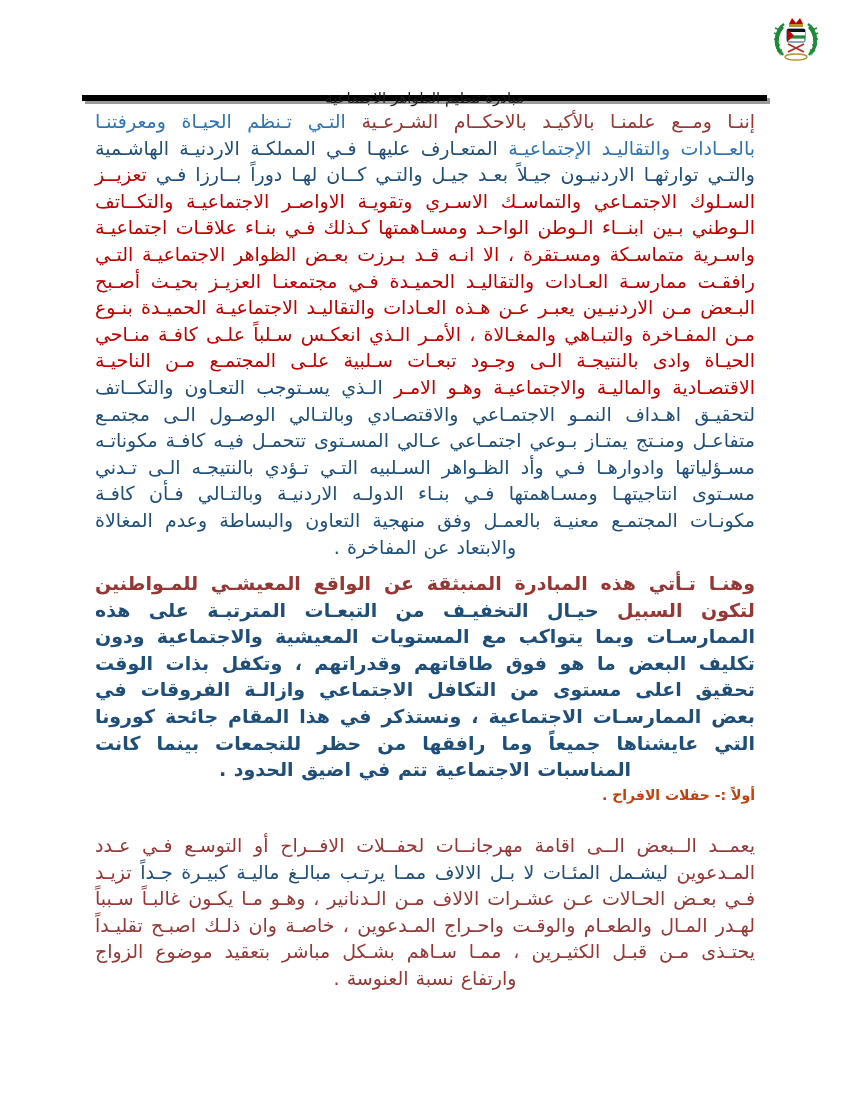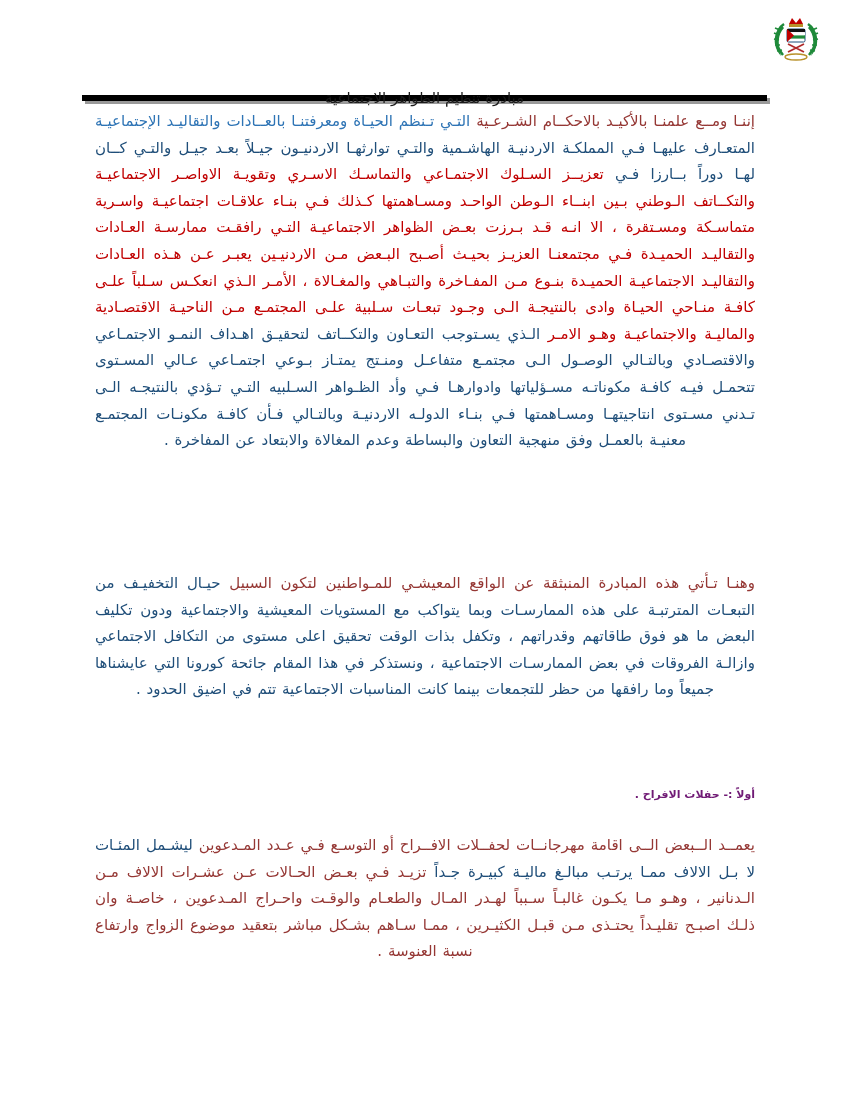--- a/index.html
+++ b/index.html
@@ -67,55 +67,56 @@
     position: absolute;
     top: 108px;
     right: 95px;
     width: 660px;
     direction: rtl;
     text-align: justify;
   }
 
   p.para {
     margin: 0 0 0 0;
-    font-size: 15px;
+    font-size: 19px;
     line-height: 26.6px;
     text-align: justify;
     text-align-last: center;
     direction: rtl;
     word-spacing: 1px;
   }
 
   
   .c-blue   { color: #2e74b5; }
   .c-navy   { color: #1f4e79; }
   .c-red    { color: #c00000; }
   .c-maroon { color: #953734; }
 
   .heading-line {
-    font-size: 11px;
+    font-size: 14px;
     line-height: 26px;
     direction: rtl;
     text-align: right;
-    color: #701a75;
+    color: #c2410c;
     font-weight: 600;
   }
 
   .heading-wrap {
     position: absolute;
     top: 782px;
     right: 95px;
     width: 660px;
   }
 
   .block-2 {
     position: absolute;
     top: 570px;
     right: 95px;
     width: 660px;
+    font-weight: bold;
   }
   .block-3 {
     position: absolute;
     top: 832px;
     right: 95px;
     width: 660px;
     margin-left: 40px;
   }
 </style>
 </head>

